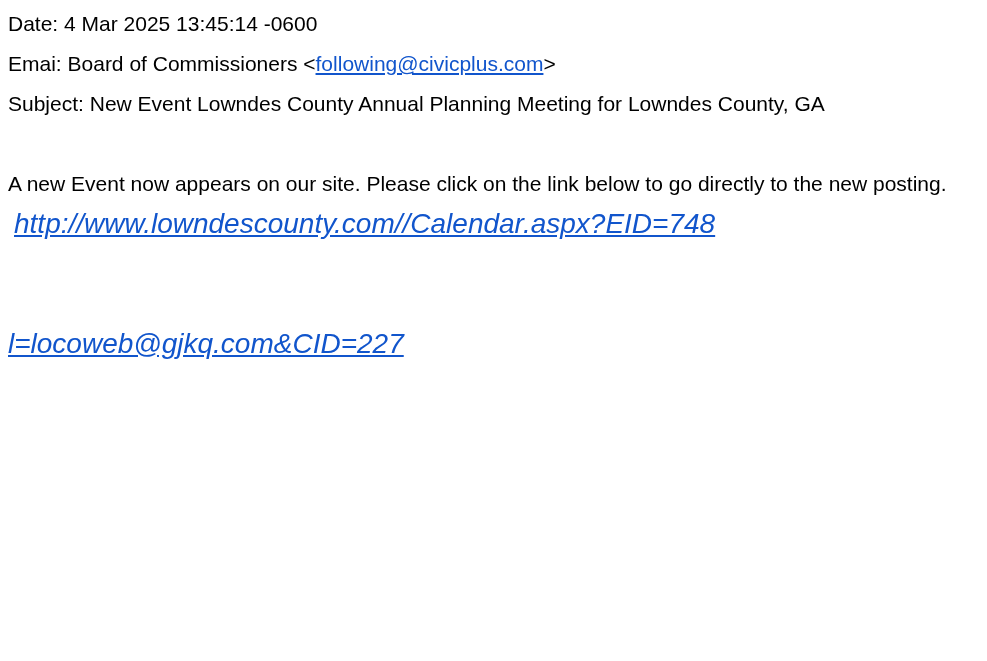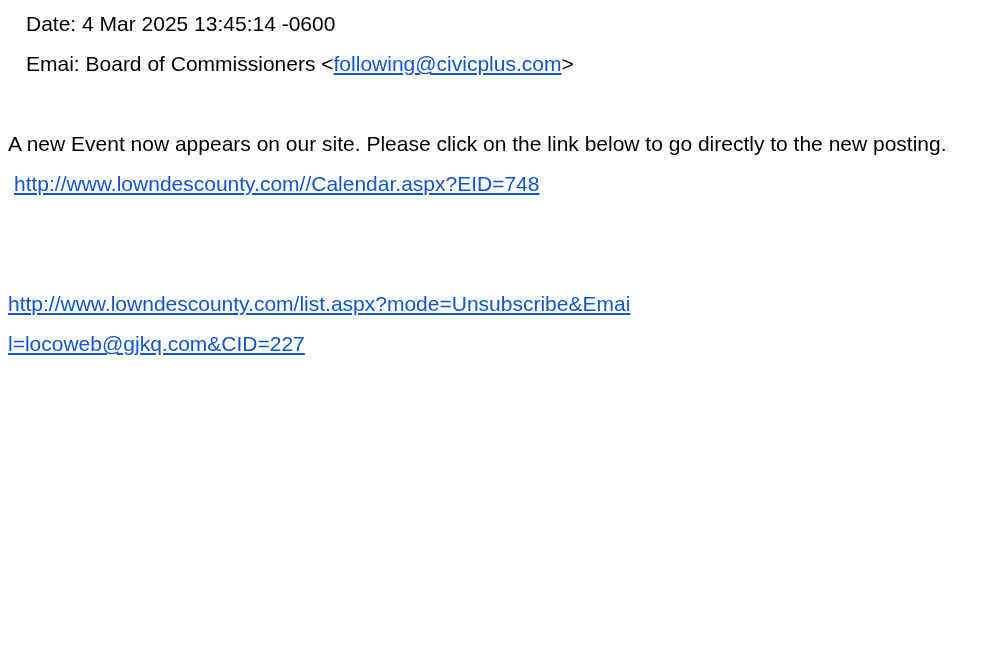--- a/index.html
+++ b/index.html
@@ -19,43 +19,43 @@
     box-sizing: border-box;
   }
   .line {
     font-size: 21px;
     line-height: 40px;
     white-space: normal;
     word-wrap: break-word;
   }
   .headers .line {
     font-size: 21px;
-    margin-left: 18px;
   }
   a.link {
     color: #1155cc;
     text-decoration: underline;
     cursor: pointer;
   }
   .spacer-sm {
     height: 40px;
   }
   .spacer-xs {
     height: 40px;
   }
   .para {
     font-size: 21px;
     line-height: 40px;
   }
   .indent {
     padding-left: 6px;
   }
   .url-block {
-    font-size: 21px;
+    font-size: 28px;
     line-height: 40px;
+    font-style: italic;
   }
   .url-block a {
     color: #1155cc;
     text-decoration: underline;
   }
   .nowrap-break {
     display: block;
   }
 </style>
 </head>
@@ -67,38 +67,40 @@
 
     <div class="line">
       <span>Date: </span><span>4 Mar 2025 13:45:14 -0600</span>
     </div>
 
     <div class="line">
       <span>Emai: </span><span>Board of Commissioners &lt;</span><a class="link" href="#">following@civicplus.com</a><span>&gt;</span>
     </div>
 
 
+    <div class="line">
+      <span>Subject: </span><span>New Event Lowndes County Annual Planning Meeting for Lowndes County, GA</span>
+    </div>
 
   </div>
 
   <div class="spacer-sm"></div>
 
   <div class="body">
 
     <div class="para"> A new Event now appears on our site. Please click on the link below to go directly to the new posting.</div>
 
     <div class="url-block indent">
       <a class="link" href="#">http://www.lowndescounty.com//Calendar.aspx?EID=748</a>
     </div>
 
     <div class="spacer-xs"></div>
 
 
     <div class="spacer-xs"></div>
 
     <div class="url-block">
-      <a class="link nowrap-break" href="#">http://www.lowndescounty.com/list.aspx?mode=Unsubscribe&amp;Emai</a>
       <a class="link nowrap-break" href="#">l=locoweb@gjkq.com&amp;CID=227</a>
     </div>
 
   </div>
 
 </div>
 
 </body></html>

